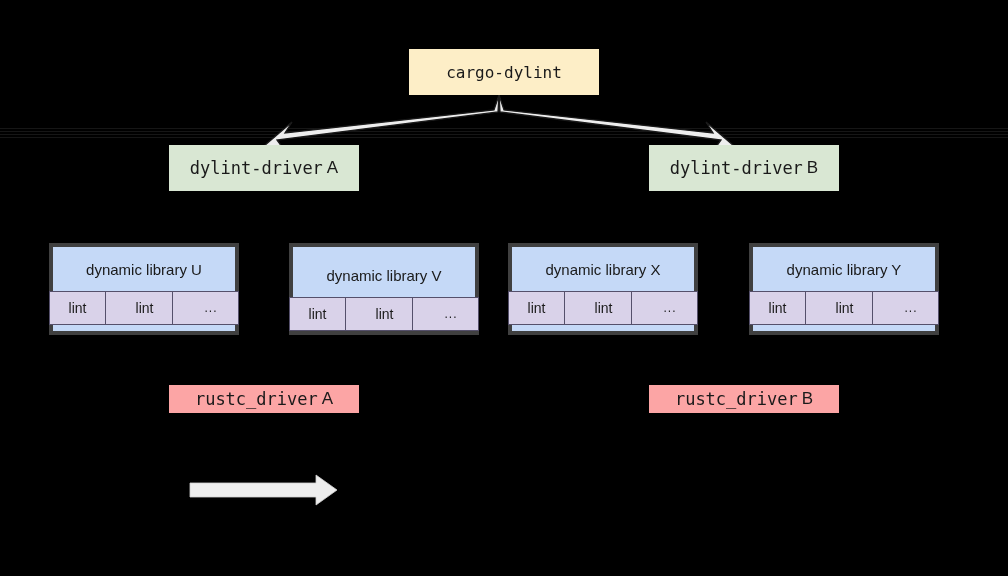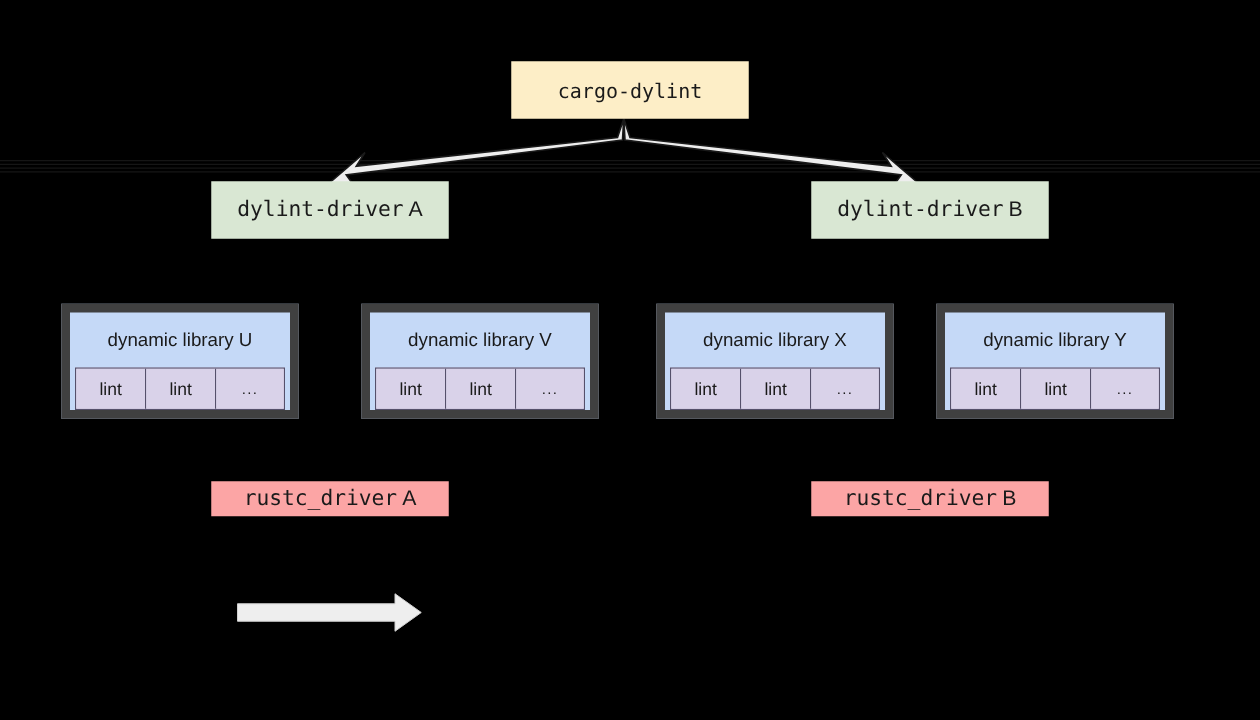--- a/index.html
+++ b/index.html
@@ -82,45 +82,46 @@
     margin-left: 4px;
   }
 
   
   .lib {
     position: absolute;
     box-sizing: border-box;
     width: 190px;
     height: 92px;
     background: #c5d9f7;
-    border: 7px solid #404040;
+    border: 4px solid #404040;
     display: flex;
     flex-direction: column;
     align-items: center;
   }
   .lib-1 { left: 49px;  top: 243px; }
   .lib-2 { left: 289px; top: 243px; justify-content: flex-end; }
-  .lib-3 { left: 525px; top: 243px; }
+  .lib-3 { left: 508px; top: 243px; }
   .lib-4 { left: 749px; top: 243px; }
 
   .lib-title {
     color: #1a1a1a;
     font-size: 15px;
     line-height: 1;
     margin-top: 15px;
     white-space: nowrap;
   }
 
   .lint-row {
     display: flex;
     margin-top: 14px;
     border: 1px solid #55506b;
     background: #d9d2e9;
     height: 34px;
     box-sizing: border-box;
+    gap: 11px;
   }
   .lint-cell {
     box-sizing: border-box;
     display: flex;
     align-items: center;
     justify-content: center;
     color: #1a1a1a;
     font-size: 14px;
     border-right: 1px solid #55506b;
     background: #d9d2e9;

